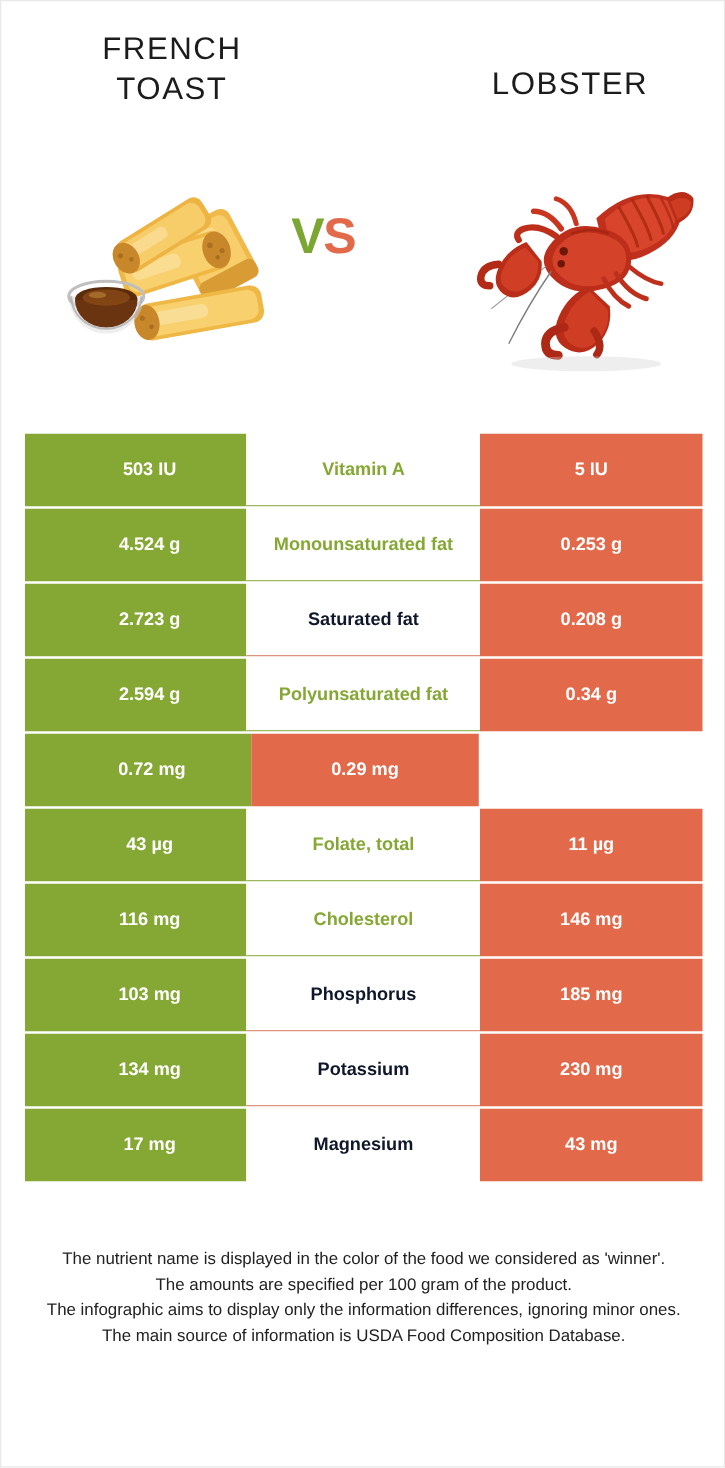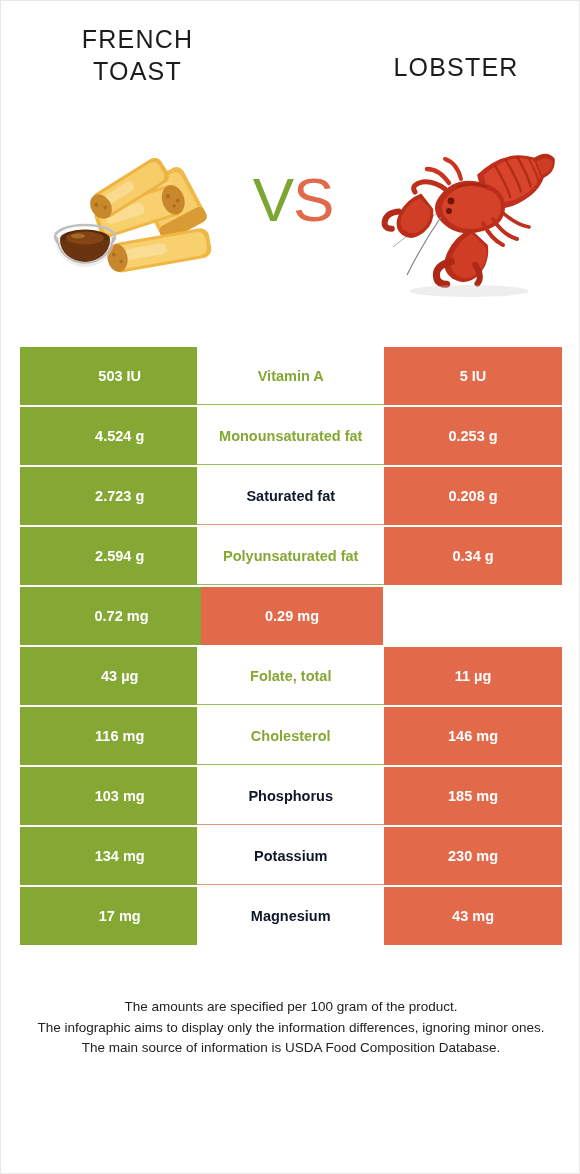--- a/index.html
+++ b/index.html
@@ -49,24 +49,24 @@
     left: 360px;
     top: 50px;
     width: 190px;
   }
 
   .vs {
     position: absolute;
     left: 232px;
     top: 168px;
     width: 120px;
-    text-align: center;
+    text-align: left;
     font-family: "Liberation Sans", sans-serif;
-    font-weight: 400;
-    font-size: 62px;
+    font-weight: 700;
+    font-size: 40px;
     letter-spacing: -1px;
     line-height: 1;
   }
   .vs .v { color: #7CA632; }
   .vs .s { color: #E2694A; }
 
   .photo {
     position: absolute;
     overflow: hidden;
   }
@@ -295,18 +295,19 @@
         <div class="cell cell-right">230 mg</div>
       </div>
       <div class="row">
         <div class="cell cell-left">17 mg</div>
         <div class="cell cell-mid win-orange">Magnesium</div>
         <div class="cell cell-right">43 mg</div>
       </div>
     </div>
 
   <div class="footer">
+    <div>The nutrient name is displayed in the color of the food we considered as 'winner'.</div>
     <div>The amounts are specified per 100 gram of the product.</div>
     <div>The infographic aims to display only the information differences, ignoring minor ones.</div>
     <div>The main source of information is USDA Food Composition Database.</div>
   </div>
 
 </div>
 
 </body></html>

